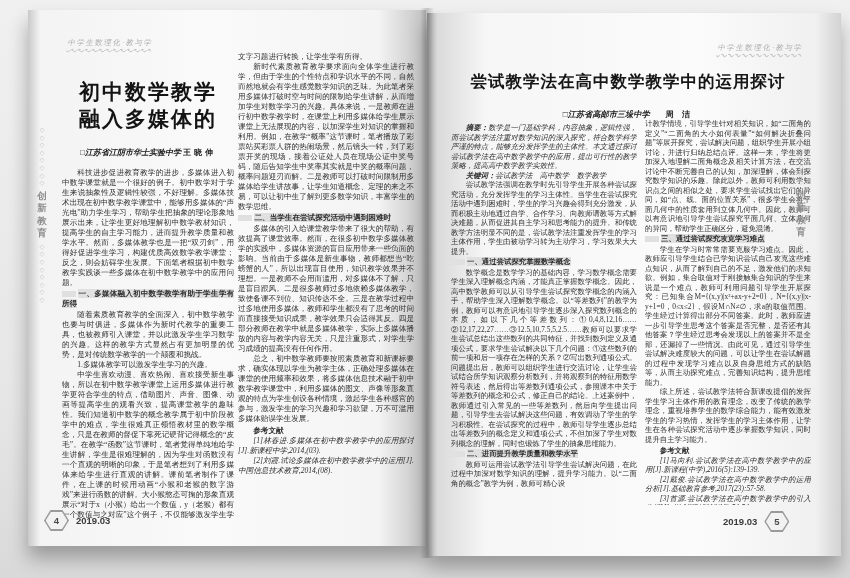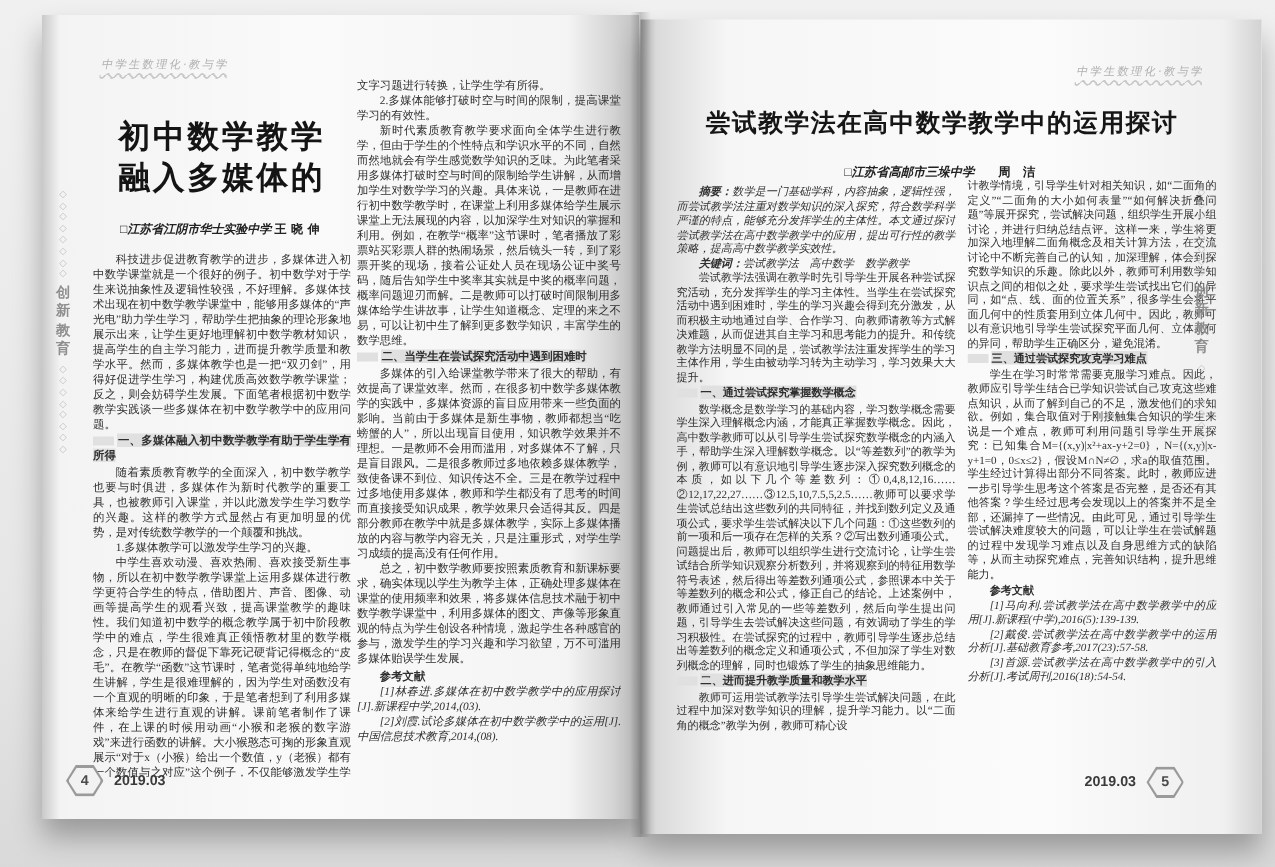--- a/index.html
+++ b/index.html
@@ -125,21 +125,20 @@
         <div class="para">科技进步促进教育教学的进步，多媒体进入初中数学课堂就是一个很好的例子。初中数学对于学生来说抽象性及逻辑性较强，不好理解。多媒体技术出现在初中数学教学课堂中，能够用多媒体的“声光电”助力学生学习，帮助学生把抽象的理论形象地展示出来，让学生更好地理解初中数学教材知识，提高学生的自主学习能力，进而提升教学质量和教学水平。然而，多媒体教学也是一把“双刃剑”，用得好促进学生学习，构建优质高效数学教学课堂；反之，则会妨碍学生发展。下面笔者根据初中数学教学实践谈一些多媒体在初中数学教学中的应用问题。</div>
         <div class="heading"><span class="hl">一、多媒体融入初中数学教学有助于学生学有所得</span></div>
         <div class="para">随着素质教育教学的全面深入，初中数学教学也要与时俱进，多媒体作为新时代教学的重要工具，也被教师引入课堂，并以此激发学生学习数学的兴趣。这样的教学方式显然占有更加明显的优势，是对传统数学教学的一个颠覆和挑战。</div>
         <div class="para">1.多媒体教学可以激发学生学习的兴趣。</div>
         <div class="para">中学生喜欢动漫、喜欢热闹、喜欢接受新生事物，所以在初中数学教学课堂上运用多媒体进行教学更符合学生的特点，借助图片、声音、图像、动画等提高学生的观看兴致，提高课堂教学的趣味性。我们知道初中数学的概念教学属于初中阶段教学中的难点，学生很难真正领悟教材里的数学概念，只是在教师的督促下靠死记硬背记得概念的“皮毛”。在教学“函数”这节课时，笔者觉得单纯地给学生讲解，学生是很难理解的，因为学生对函数没有一个直观的明晰的印象，于是笔者想到了利用多媒体来给学生进行直观的讲解。课前笔者制作了课件，在上课的时候用动画“小猴和老猴的数字游戏”来进行函数的讲解。大小猴憨态可掬的形象直观展示“对于x（小猴）给出一个数值，y（老猴）都有一个数值与之对应”这个例子，不仅能够激发学生学习数学的兴趣，而且能够很形象地解释函数概念，从而让学生认识函数。由此可见，使用多媒体进行初中数学的教学，不但能够丰富教学内容，让学生记得清楚、看得明白，而且利用动漫形式可以对</div>
       </div>
   </div>
 
   <div class="col" style="left:210px;top:42px;width:176px;height:456px;">
       <div class="para cont">文字习题进行转换，让学生学有所得。</div>
-      <div class="para">2.多媒体能够打破时空与时间的限制，提高课堂学习的有效性。</div>
       <div class="para">新时代素质教育教学要求面向全体学生进行教学，但由于学生的个性特点和学识水平的不同，自然而然地就会有学生感觉数学知识的乏味。为此笔者采用多媒体打破时空与时间的限制给学生讲解，从而增加学生对数学学习的兴趣。具体来说，一是教师在进行初中数学教学时，在课堂上利用多媒体给学生展示课堂上无法展现的内容，以加深学生对知识的掌握和利用。例如，在教学“概率”这节课时，笔者播放了彩票站买彩票人群的热闹场景，然后镜头一转，到了彩票开奖的现场，接着公证处人员在现场公证中奖号码，随后告知学生中奖率其实就是中奖的概率问题，概率问题迎刃而解。二是教师可以打破时间限制用多媒体给学生讲故事，让学生知道概念、定理的来之不易，可以让初中生了解到更多数学知识，丰富学生的数学思维。</div>
       <div class="heading"><span class="hl">二、当学生在尝试探究活动中遇到困难时</span></div>
       <div class="para">多媒体的引入给课堂教学带来了很大的帮助，有效提高了课堂效率。然而，在很多初中数学多媒体教学的实践中，多媒体资源的盲目应用带来一些负面的影响。当前由于多媒体是新生事物，教师都想当“吃螃蟹的人”，所以出现盲目使用，知识教学效果并不理想。一是教师不会用而滥用，对多媒体不了解，只是盲目跟风。二是很多教师过多地依赖多媒体教学，致使备课不到位、知识传达不全。三是在教学过程中过多地使用多媒体，教师和学生都没有了思考的时间而直接接受知识成果，教学效果只会适得其反。四是部分教师在教学中就是多媒体教学，实际上多媒体播放的内容与教学内容无关，只是注重形式，对学生学习成绩的提高没有任何作用。</div>
       <div class="para">总之，初中数学教师要按照素质教育和新课标要求，确实体现以学生为教学主体，正确处理多媒体在课堂的使用频率和效果，将多媒体信息技术融于初中数学教学课堂中，利用多媒体的图文、声像等形象直观的特点为学生创设各种情境，激起学生各种感官的参与，激发学生的学习兴趣和学习欲望，万不可滥用多媒体贻误学生发展。</div>
       <div class="refhead">参考文献</div>
       <div class="ref">[1]林春进.多媒体在初中数学教学中的应用探讨[J].新课程中学,2014,(03).</div>
       <div class="ref">[2]刘霞.试论多媒体在初中数学教学中的运用[J].中国信息技术教育,2014,(08).</div>
     </div>
 
   <div class="footer" style="left:16px;top:500px;">
@@ -167,20 +166,21 @@
       <div class="heading"><span class="hl">一、通过尝试探究掌握数学概念</span></div>
       <div class="para">数学概念是数学学习的基础内容，学习数学概念需要学生深入理解概念内涵，才能真正掌握数学概念。因此，高中数学教师可以从引导学生尝试探究数学概念的内涵入手，帮助学生深入理解数学概念。以“等差数列”的教学为例，教师可以有意识地引导学生逐步深入探究数列概念的本质，如以下几个等差数列：①0,4,8,12,16……②12,17,22,27……③12.5,10,7.5,5,2.5……教师可以要求学生尝试总结出这些数列的共同特征，并找到数列定义及通项公式，要求学生尝试解决以下几个问题：①这些数列的前一项和后一项存在怎样的关系？②写出数列通项公式。问题提出后，教师可以组织学生进行交流讨论，让学生尝试结合所学知识观察分析数列，并将观察到的特征用数学符号表述，然后得出等差数列通项公式，参照课本中关于等差数列的概念和公式，修正自己的结论。上述案例中，教师通过引入常见的一些等差数列，然后向学生提出问题，引导学生去尝试解决这些问题，有效调动了学生的学习积极性。在尝试探究的过程中，教师引导学生逐步总结出等差数列的概念定义和通项公式，不但加深了学生对数列概念的理解，同时也锻炼了学生的抽象思维能力。</div>
       <div class="heading"><span class="hl">二、进而提升教学质量和教学水平</span></div>
       <div class="para">教师可运用尝试教学法引导学生尝试解决问题，在此过程中加深对数学知识的理解，提升学习能力。以“二面角的概念”教学为例，教师可精心设</div>
     </div>
 
   <div class="col" style="left:218px;top:106px;width:166px;height:386px;">
       <div class="para cont">计教学情境，引导学生针对相关知识，如“二面角的定义”“二面角的大小如何表量”“如何解决折叠问题”等展开探究，尝试解决问题，组织学生开展小组讨论，并进行归纳总结点评。这样一来，学生将更加深入地理解二面角概念及相关计算方法，在交流讨论中不断完善自己的认知，加深理解，体会到探究数学知识的乐趣。除此以外，教师可利用数学知识点之间的相似之处，要求学生尝试找出它们的异同，如“点、线、面的位置关系”，很多学生会将平面几何中的性质套用到立体几何中。因此，教师可以有意识地引导学生尝试探究平面几何、立体几何的异同，帮助学生正确区分，避免混淆。</div>
       <div class="heading"><span class="hl">三、通过尝试探究攻克学习难点</span></div>
       <div class="para">学生在学习时常常需要克服学习难点。因此，教师应引导学生结合已学知识尝试自己攻克这些难点知识，从而了解到自己的不足，激发他们的求知欲。例如，集合取值对于刚接触集合知识的学生来说是一个难点，教师可利用问题引导学生开展探究：已知集合M={(x,y)|x²+ax-y+2=0}，N={(x,y)|x-y+1=0，0≤x≤2}，假设M∩N≠∅，求a的取值范围。学生经过计算得出部分不同答案。此时，教师应进一步引导学生思考这个答案是否完整，是否还有其他答案？学生经过思考会发现以上的答案并不是全部，还漏掉了一些情况。由此可见，通过引导学生尝试解决难度较大的问题，可以让学生在尝试解题的过程中发现学习难点以及自身思维方式的缺陷等，从而主动探究难点，完善知识结构，提升思维能力。</div>
+      <div class="para">综上所述，尝试教学法符合新课改提倡的发挥学生学习主体作用的教育理念，改变了传统的教学理念，重视培养学生的数学综合能力，能有效激发学生的学习热情，发挥学生的学习主体作用，让学生在各种尝试探究活动中逐步掌握数学知识，同时提升自主学习能力。</div>
       <div class="refhead">参考文献</div>
       <div class="ref">[1]马向利.尝试教学法在高中数学教学中的应用[J].新课程(中学),2016(5):139-139.</div>
       <div class="ref">[2]戴俊.尝试教学法在高中数学教学中的运用分析[J].基础教育参考,2017(23):57-58.</div>
       <div class="ref">[3]首源.尝试教学法在高中数学教学中的引入分析[J].考试周刊,2016(18):54-54.</div>
     </div>
 
   <div class="banner" style="left:366px;top:112px;">
       <div class="chain">◇
 ◇
 ◇

